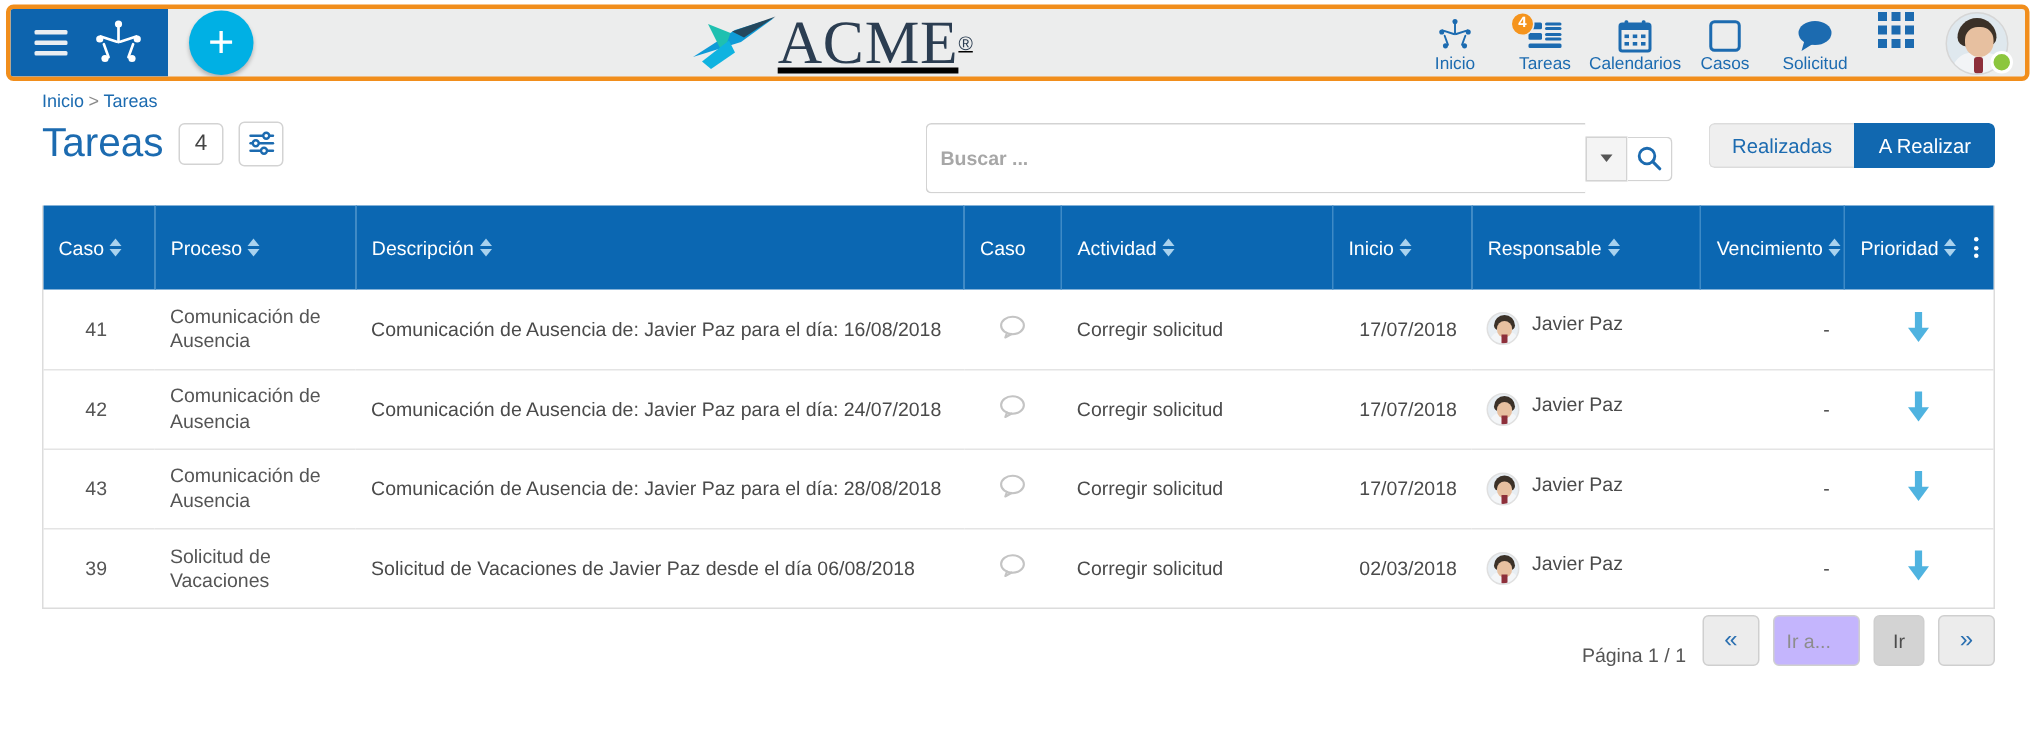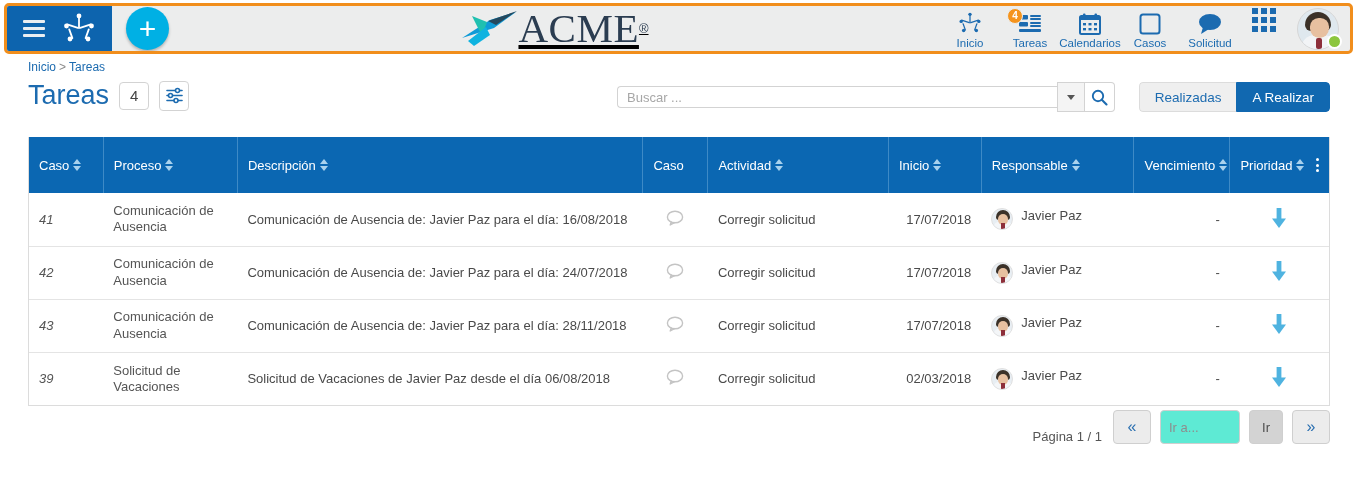--- a/index.html
+++ b/index.html
@@ -136,28 +136,29 @@
     display:flex; align-items:center; justify-content:center;
     cursor: pointer;
   }
 
   
   .searchrow {
     position:absolute; left: 617px; top: 82px;
     display:flex; align-items:center;
   }
   .searchinput {
-    width: 440px; height: 22px;
+    width: 440px; height: 47px;
     border: 1px solid #d3d3d3; border-right: none;
     border-radius: 4px 0 0 4px;
     padding: 0 9px;
     font-size: 13px; color:#4d7c0f;
     background:#fff;
     outline: none;
     font-family: "Liberation Sans", sans-serif;
+    font-weight: bold;
   }
   .searchinput::placeholder { color: #a7a7a7; }
   .caretbtn {
     width: 28px; height: 30px;
     border: 1px solid #d3d3d3;
     background: #f4f4f4;
     display:flex; align-items:center; justify-content:center;
     cursor:pointer;
   }
   .caretbtn .tri {
@@ -217,21 +218,21 @@
   .kebab i { width:3px;height:3px;background:#fff;border-radius:50%;display:block; }
 
   tbody td {
     font-size: 13px; color: #4a4a4a;
     border-bottom: 1px solid #e4e4e4;
     padding: 8px 10px;
     vertical-align: middle;
     height: 53px;
   }
   tbody tr:last-child td { border-bottom: none; }
-  .c-caso  { text-align: left; padding-right: 14px; color:#555;font-style:italic; }
+  .c-caso  { text-align: center; padding-right: 14px; color:#555; }
   .c-center{ text-align: center; }
   .c-date  { text-align: right; }
   .proc { line-height: 1.25; color:#555; }
   .respcell { display:flex; align-items:flex-start; gap: 8px; }
   .rav {
     width: 22px; height: 22px; border-radius: 50%;
     overflow:hidden; position:relative; background:#e8eef3; flex:0 0 auto;
     border: 1px solid #e0e0e0;
   }
   .rav .h { position:absolute; left:4px; top:1px; width:14px; height:10px; background:#3b3128; border-radius:7px 7px 3px 3px; }
@@ -247,23 +248,23 @@
   .pagelabel { font-size: 13px; color:#555; margin-right: 2px; }
   .pbtn {
     height: 34px; min-width: 38px; padding: 0 10px;
     border: 1px solid #cfcfcf; border-radius: 4px;
     background:#ececec; color:#2a6fb0;
     display:flex; align-items:center; justify-content:center;
     font-size: 16px; cursor:pointer;
   }
   .pbtn.dark { background:#d3d3d3; color:#4c4c4c; font-size:13px; min-width:34px; }
   .pinput {
-    height: 34px; width: 80px;
+    height: 34px; width: 58px;
     border: 1px solid #cfcfcf; border-radius: 4px;
-    background: #5eead4; padding: 0 8px;
+    background: #c4b5fd; padding: 0 8px;
     font-size: 13px; color:#555; outline:none;
     font-family: "Liberation Sans", sans-serif;
   }
   .pinput::placeholder { color:#8d8d8d; }
 </style>
 </head>
 <body>
 
 <div class="topbar-wrap">
 
@@ -602,21 +603,21 @@
             <path d="M1 11.5 L15 11.5 L8 21 Z" fill="#4fb3e0"></path>
           </svg>
         </td>
       </tr>
 
       <tr>
         <td class="c-caso">43</td>
         <td>
             <div class="proc">Comunicación de Ausencia</div>
           </td>
-        <td>Comunicación de Ausencia de: Javier Paz para el día: 28/11/2018</td>
+        <td>Comunicación de Ausencia de: Javier Paz para el día: 28/08/2018</td>
         <td class="c-center">
           <svg width="18" height="16" viewBox="0 0 18 16">
             <ellipse cx="9" cy="7" rx="7.6" ry="5.8" fill="none" stroke="#c4c4c4" stroke-width="1.4"></ellipse>
             <path d="M5.5 11.4 L4.2 15 L9 12.4" fill="none" stroke="#c4c4c4" stroke-width="1.4" stroke-linejoin="round"></path>
           </svg>
         </td>
         <td>Corregir solicitud</td>
         <td class="c-date">17/07/2018</td>
         <td>
           <span class="respcell">

